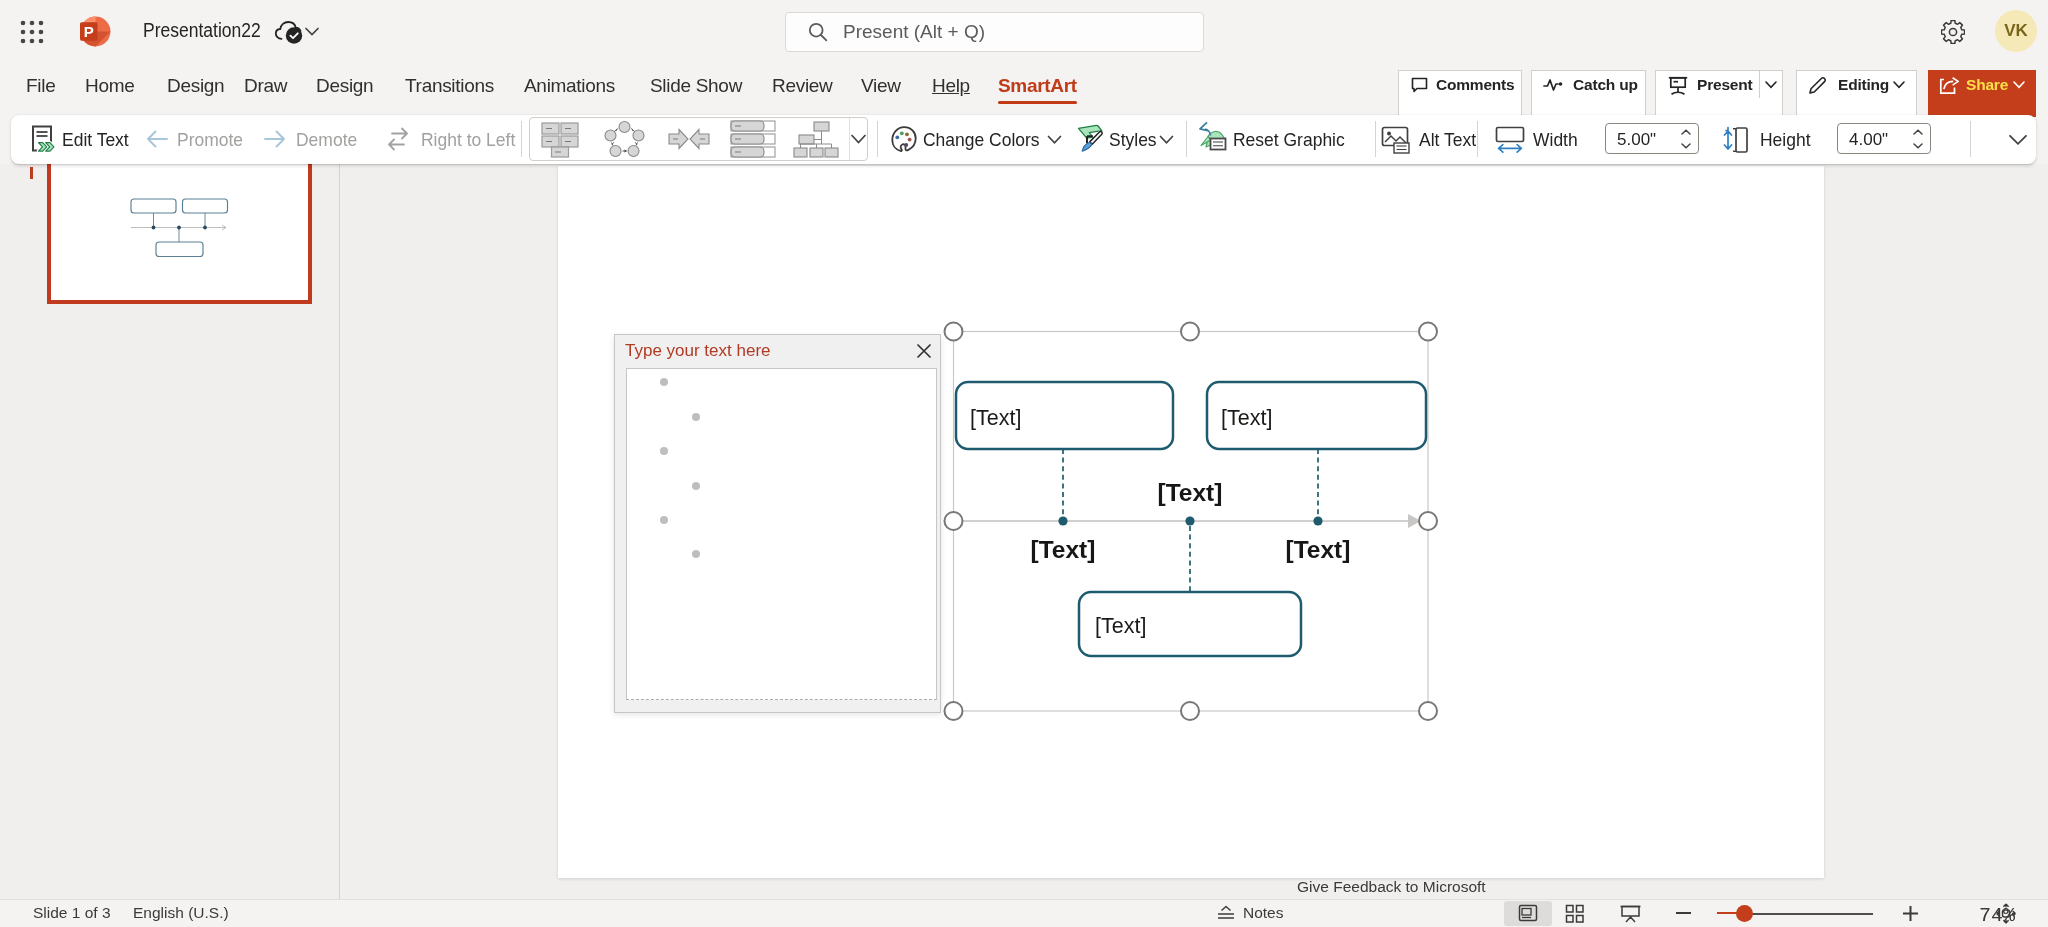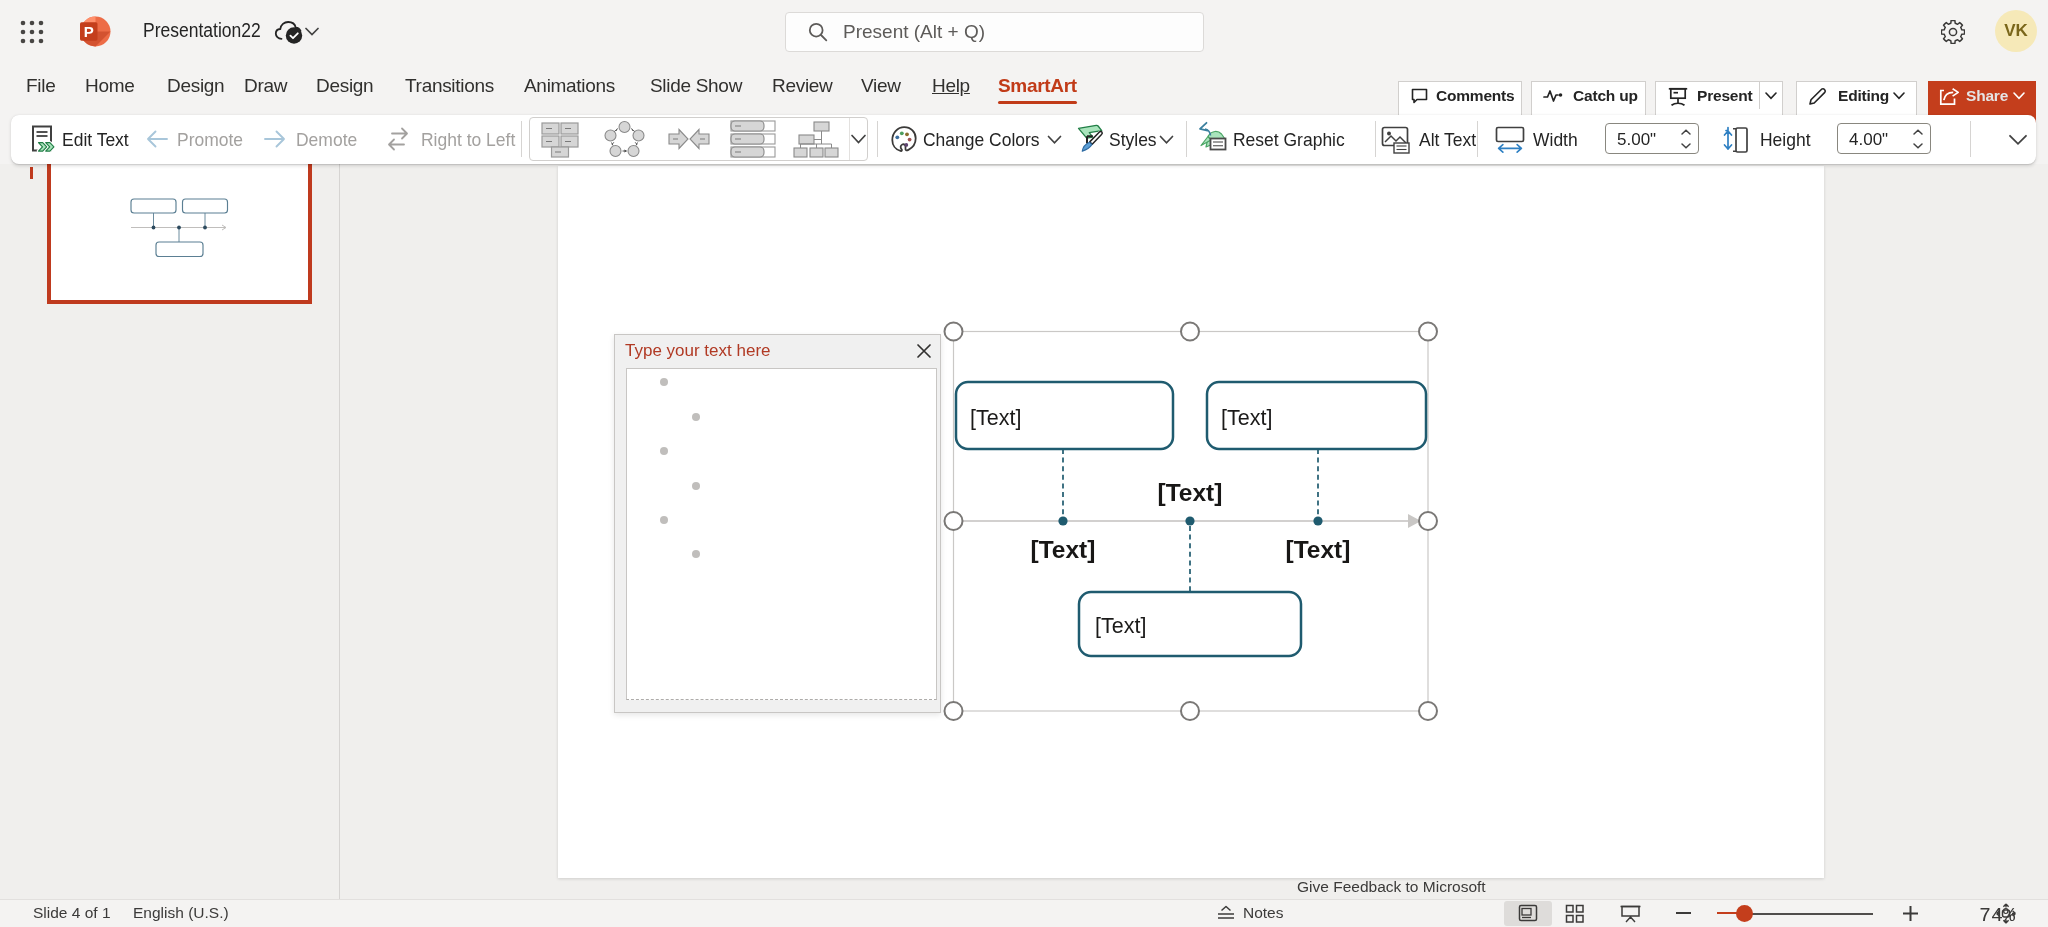--- a/index.html
+++ b/index.html
@@ -18,21 +18,21 @@
 #thumb { left:47px; top:150px; width:265px; height:154px; border:4px solid #bf3a1e; background:#fff; }
 
 #header { left:0; top:0; width:2048px; height:164px; background:#f4f3f2; }
 #title { left:143px; top:19px; font-size:20px; color:#242424; transform:scaleX(0.875); transform-origin:0 0; white-space:nowrap; }
 #searchbox { left:785px; top:12px; width:419px; height:40px; background:#fdfdfd; border:1px solid #dcdad8; border-radius:4px; }
 #searchtext { left:843px; top:21px; font-size:19px; color:#5d5b59; }
 #avatar { left:1995px; top:10px; width:42px; height:42px; border-radius:50%; background:#f6e9b8; color:#7a661a; font-size:17px; font-weight:bold; text-align:center; line-height:42px; }
 
 .tab { position:absolute; top:75px; font-size:19px; color:#31302e; white-space:nowrap; letter-spacing:-0.3px; }
 
-.tbtn { position:absolute; top:70px; height:47px; background:#fff; border:1px solid #d1cfcd; border-radius:0; font-size:15.5px; font-weight:bold; color:#242424; letter-spacing:-0.2px;margin-top:11px; }
+.tbtn { position:absolute; top:70px; height:47px; background:#fff; border:1px solid #d1cfcd; border-radius:0; font-size:15.5px; font-weight:bold; color:#242424; letter-spacing:-0.2px; }
 .tbtn span.lbl { position:absolute; top:5px; }
 
 #ribbon { left:11px; top:115px; width:2025px; height:49px; background:#fff; border-radius:8px; box-shadow:0 1.6px 3.6px rgba(0,0,0,.13), 0 .3px .9px rgba(0,0,0,.10); }
 .rtext { position:absolute; top:129px; font-size:19px; color:#242424; white-space:nowrap; transform:scaleX(0.92); transform-origin:0 50%; }
 .rtext.dis { color:#a3a19f; }
 .rsep { position:absolute; top:121px; width:1px; height:36px; background:#d6d4d2; }
 
 #statusbar { left:0; top:899px; width:2048px; height:28px; background:#f4f3f2; border-top:1px solid #e2e0de; }
 .stext { position:absolute; font-size:15.5px; color:#3b3a39; white-space:nowrap; }
 
@@ -216,21 +216,21 @@
   </div>
   <div class="tbtn" style="left:1796px; width:121px;">
     <svg style="position:absolute; left:11px; top:5px;" width="19" height="19" viewBox="0 0 19 19">
       <path d="M2 17 l1-4.2 L13.6 2.2 a2.3 2.3 0 0 1 3.2 3.2 L6.2 16 Z" fill="none" stroke="#242424" stroke-width="1.6" stroke-linejoin="round"></path>
     </svg>
     <span class="lbl" style="left:41px;">Editing</span>
     <svg style="position:absolute; left:96px; top:10px;" width="12" height="8" viewBox="0 0 12 8">
       <path d="M1 1 L6 6.4 L11 1" fill="none" stroke="#242424" stroke-width="1.6" stroke-linecap="round"></path>
     </svg>
   </div>
-  <div class="tbtn" style="left:1928px; width:108px; background:#c43e1c; border-color:#c43e1c; color:#e5e5e5;">
+  <div class="tbtn" style="left:1928px; width:108px; background:#c43e1c; border-color:#c43e1c; color:#fde047;">
     <svg style="position:absolute; left:10px; top:5px;" width="22" height="19" viewBox="0 0 22 19">
       <path d="M5 3.5 H1.8 V17.2 H15.5 V11.5" fill="none" stroke="#fff" stroke-width="1.7"></path>
       <path d="M4.8 13.2 C5.6 8.2 9.2 5.4 14.2 5.3" fill="none" stroke="#fff" stroke-width="1.7"></path>
       <path d="M13.6 1.7 L19.2 5.4 L13.6 9.1" fill="none" stroke="#fff" stroke-width="1.7" stroke-linejoin="round"></path>
     </svg>
     <span class="lbl" style="left:37px;">Share</span>
     <svg style="position:absolute; left:84px; top:10px;" width="12" height="8" viewBox="0 0 12 8">
       <path d="M1 1 L6 6.4 L11 1" fill="none" stroke="#fff" stroke-width="1.6" stroke-linecap="round"></path>
     </svg>
   </div>
@@ -411,21 +411,21 @@
   <svg class="abs" style="left:1910px; top:128px;" width="16" height="22" viewBox="0 0 16 22">
     <path d="M4 6 L8 2.2 L12 6" fill="none" stroke="#424242" stroke-width="1.5" stroke-linecap="round"></path>
     <path d="M4 16 L8 19.8 L12 16" fill="none" stroke="#424242" stroke-width="1.5" stroke-linecap="round"></path>
   </svg>
   <div class="rsep" style="left:1970px;"></div>
   <svg class="abs" style="left:2008px; top:134px;" width="20" height="12" viewBox="0 0 20 12">
     <path d="M2 1.8 L10 9.8 L18 1.8" fill="none" stroke="#424242" stroke-width="1.8" stroke-linecap="round"></path>
   </svg>
 
   <div id="statusbar" class="abs"></div>
-  <div class="stext" style="left:33px; top:904px;">Slide 4 of 1</div>
+  <div class="stext" style="left:33px; top:904px;">Slide 1 of 3</div>
   <div class="stext" style="left:133px; top:904px;">English (U.S.)</div>
   <svg class="abs" style="left:1216px; top:904px;" width="20" height="17" viewBox="0 0 20 17">
     <path d="M5.5 6.5 L10 2.5 L14.5 6.5" fill="none" stroke="#3b3a39" stroke-width="1.5" stroke-linejoin="round"></path>
     <line x1="2" y1="10" x2="18" y2="10" stroke="#3b3a39" stroke-width="1.5"></line>
     <line x1="2" y1="14" x2="18" y2="14" stroke="#3b3a39" stroke-width="1.5"></line>
   </svg>
   <div class="stext" style="left:1243px; top:904px;text-align:right;">Notes</div>
   <div class="stext" style="left:1297px; top:878px;">Give Feedback to Microsoft</div>
   <div class="abs" style="left:1504px; top:901px; width:48px; height:25px; background:#dedcda; border-radius:3px;"></div>
   <svg class="abs" style="left:1518px; top:904px;" width="20" height="18" viewBox="0 0 20 18">

